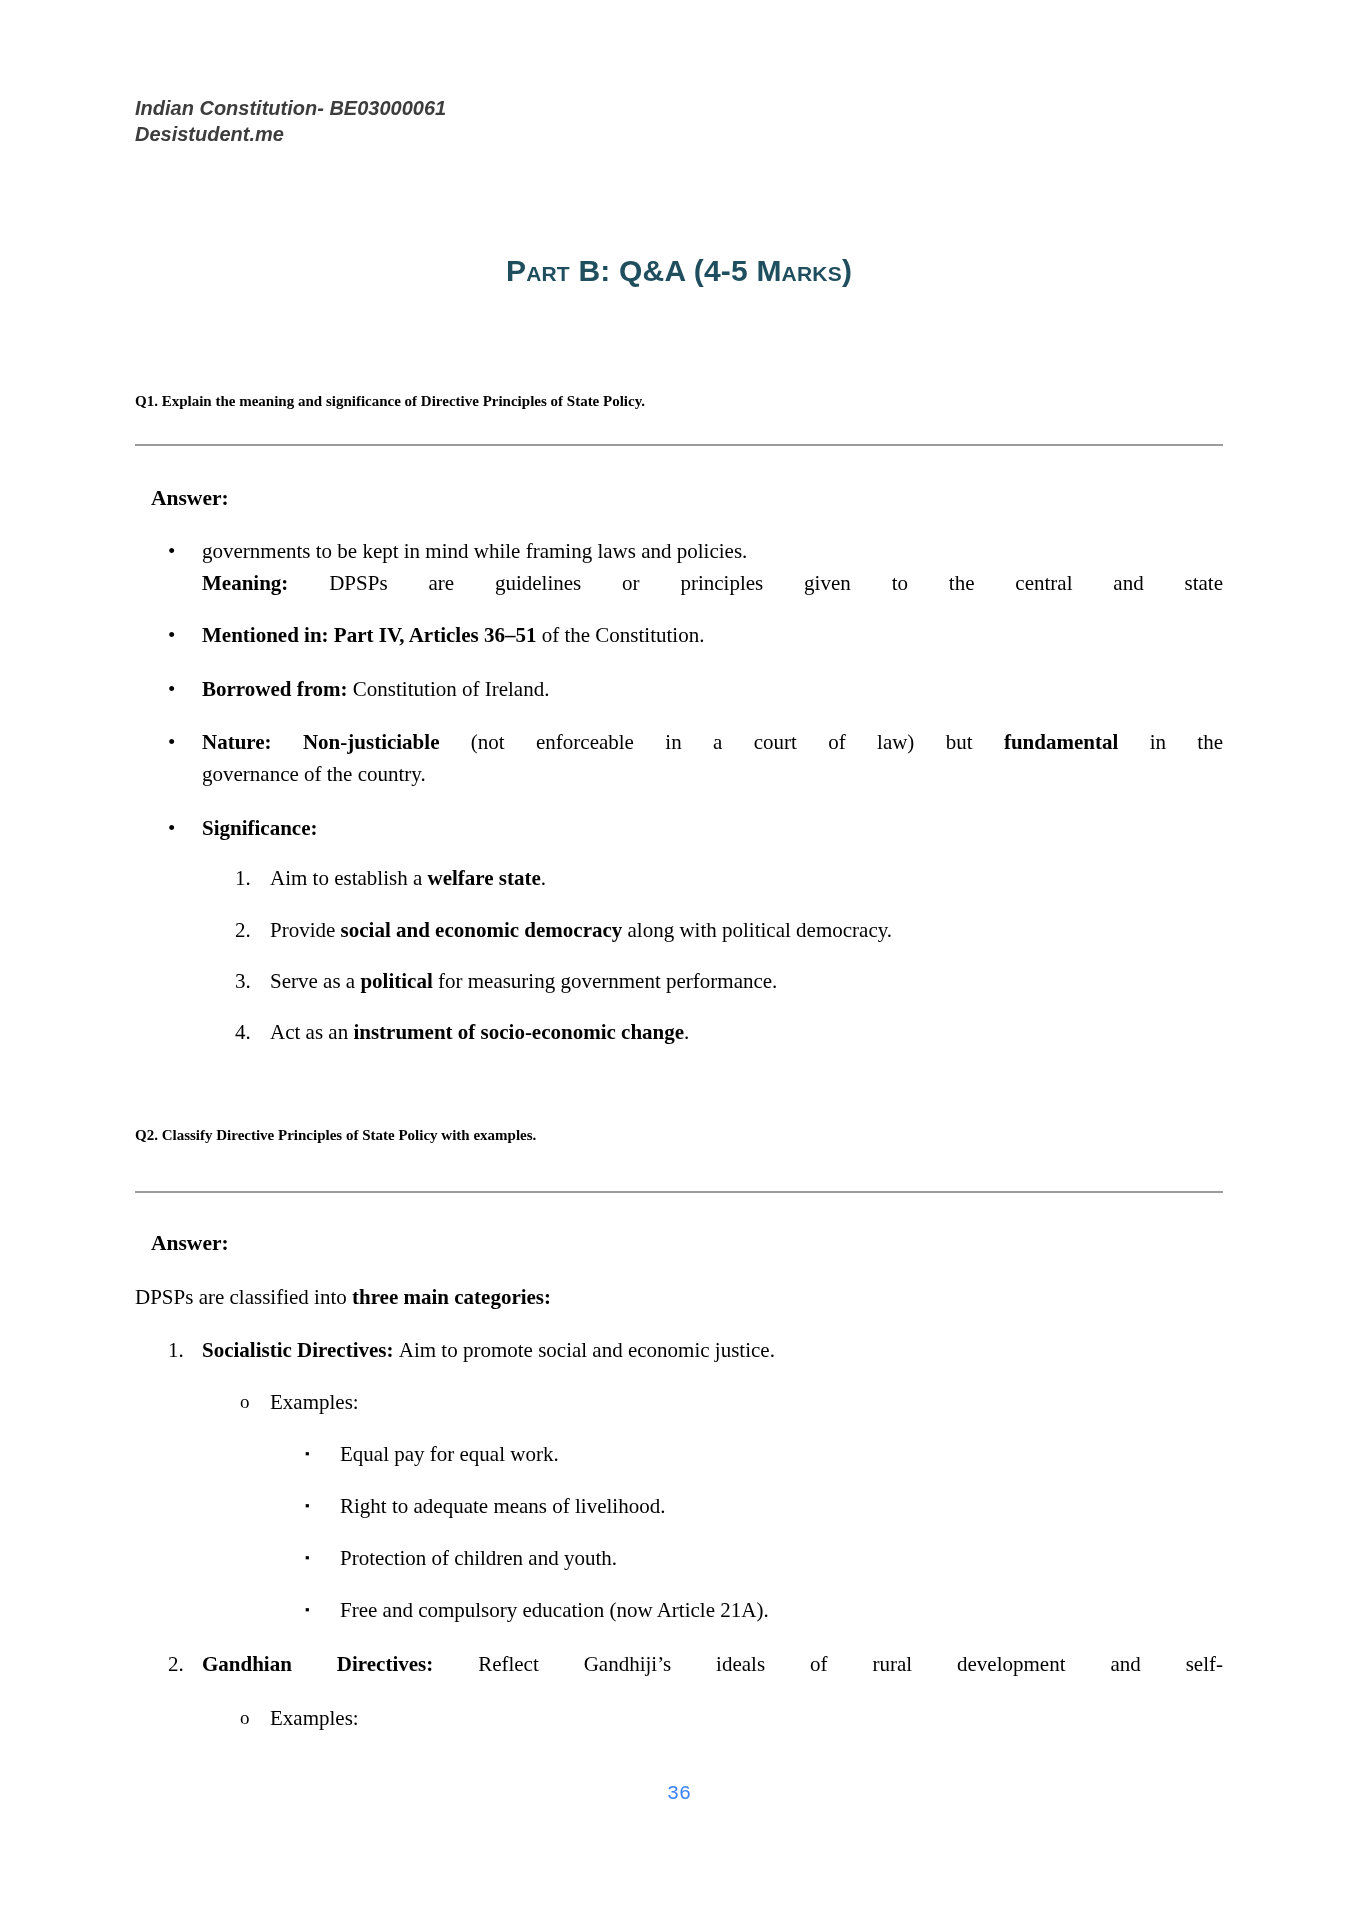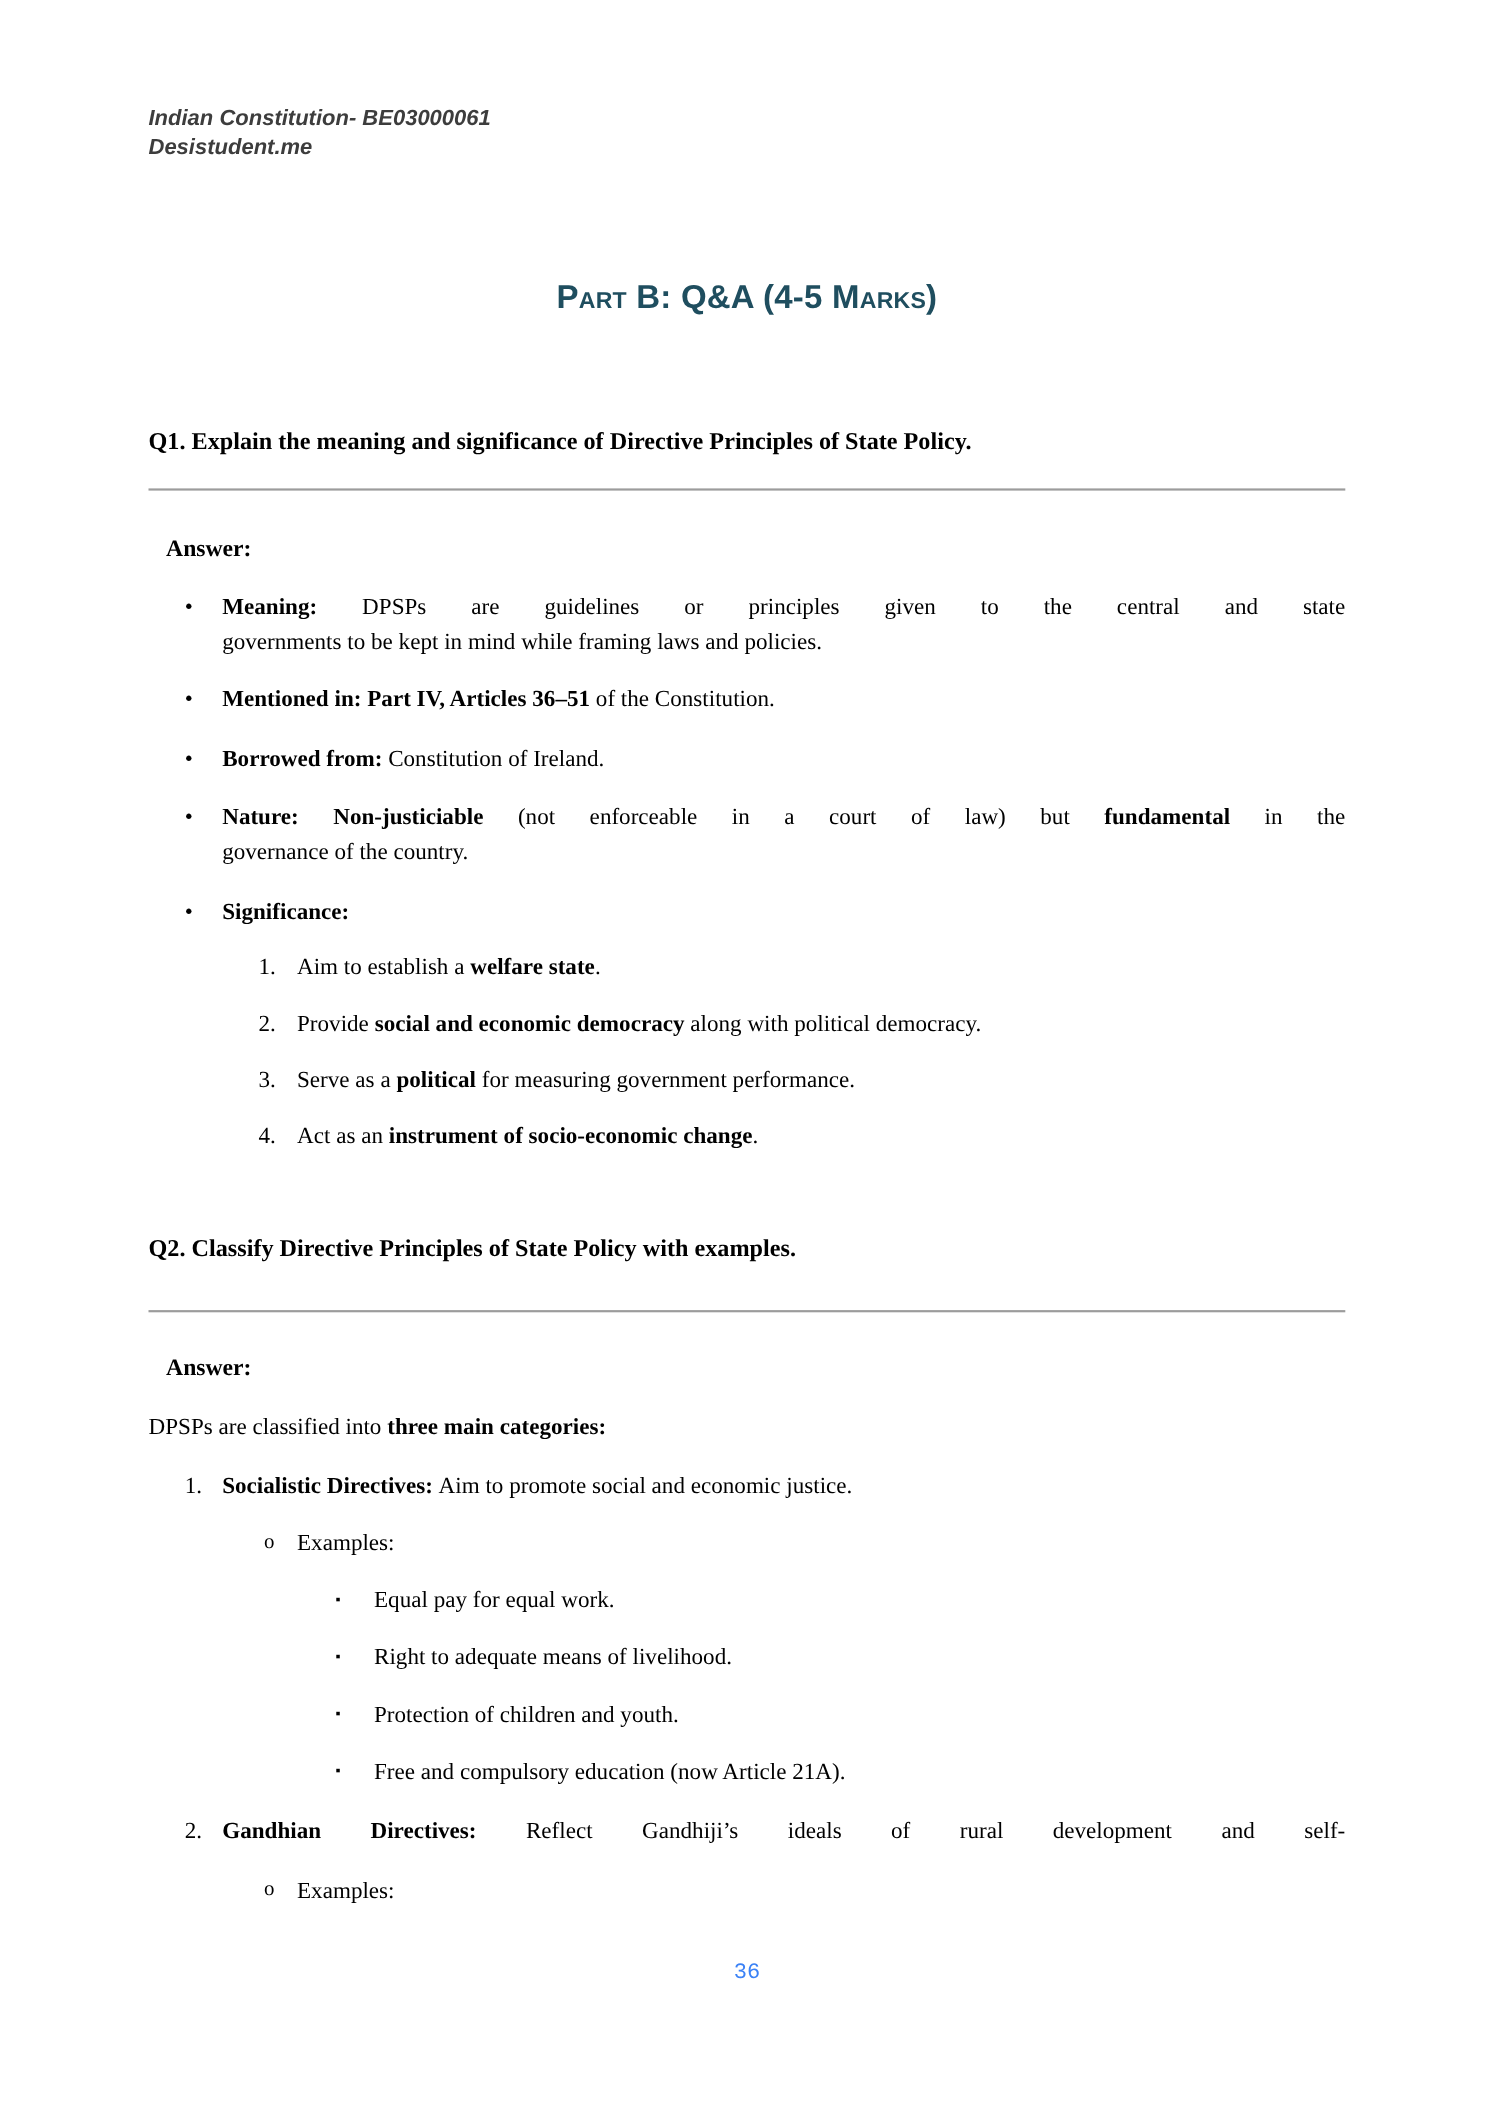--- a/index.html
+++ b/index.html
@@ -5,21 +5,21 @@
   html,body{margin:0;padding:0;background:#ffffff;}
   .page{position:relative;width:1358px;height:1920px;background:#ffffff;
         font-family:"Liberation Serif", serif;color:#000;overflow:hidden;}
   .content{padding:95px 135px 0 135px;}
   .hdr{display:flex;justify-content:space-between;align-items:flex-start;
        font-family:"Liberation Sans", sans-serif;font-style:italic;font-weight:600;
        font-size:20px;line-height:26px;color:#3d3d3d;flex-direction:column;}
   .title{text-align:center;font-family:"Liberation Sans", sans-serif;font-weight:700;
          font-variant:small-caps;font-size:30px;line-height:34px;color:#1f4e5f;
          margin:107px 0 12px 0;letter-spacing:0.2px;}
-  .qh{font-weight:700;font-size:22px;line-height:34px;margin:96px 0 0 0;}
+  .qh{font-weight:700;font-size:15px;line-height:34px;margin:96px 0 0 0;}
   .rule{border:none;border-top:2px solid #9c9c9c;height:0;margin:26px 0 0 0;}
   .ans{font-weight:700;font-size:21.5px;line-height:32px;margin:36px 0 0 16px;}
   .row{display:flex;font-size:21px;line-height:32px;}
   .mk{flex:none;}
   .txt{flex:1 1 auto;min-width:0;}
   .b{font-weight:700;}
   .ln{line-height:32px;}
   .stretch{text-align:justify;text-align-last:justify;}
   .lvl-bullet{padding-left:33px;}  .lvl-bullet>.mk{width:34px;}
   .lvl-num1{padding-left:100px;}   .lvl-num1>.mk{width:35px;}
@@ -45,22 +45,22 @@
 
     <div class="qh">Q1. Explain the meaning and significance of Directive Principles of State Policy.</div>
 
     <hr class="rule">
 
     <div class="ans">Answer:</div>
 
     <div class="row lvl-bullet" style="margin-top:21px">
       <span class="mk">•</span>
       <div class="txt">
+        <div class="ln"><span>governments to be kept in mind while framing laws and policies.</span></div>
         <div class="ln stretch"><span class="b">Meaning:</span><span> DPSPs are guidelines or principles given to the central and state</span></div>
-        <div class="ln"><span>governments to be kept in mind while framing laws and policies.</span></div>
       </div>
     </div>
 
     <div class="row lvl-bullet" style="margin-top:20px">
       <span class="mk">•</span>
       <div class="txt"><span class="b">Mentioned in: Part IV, Articles 36–51</span><span> of the Constitution.</span></div>
     </div>
 
     <div class="row lvl-bullet" style="margin-top:22px">
       <span class="mk">•</span>

